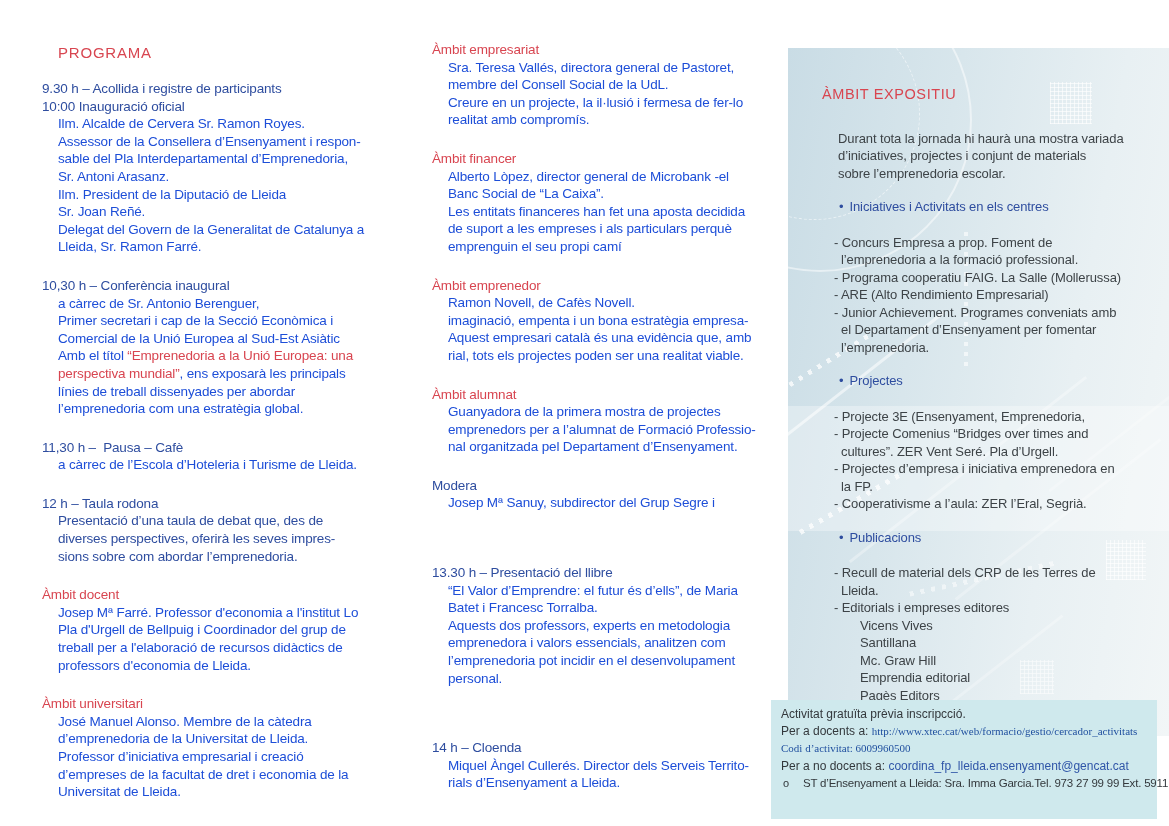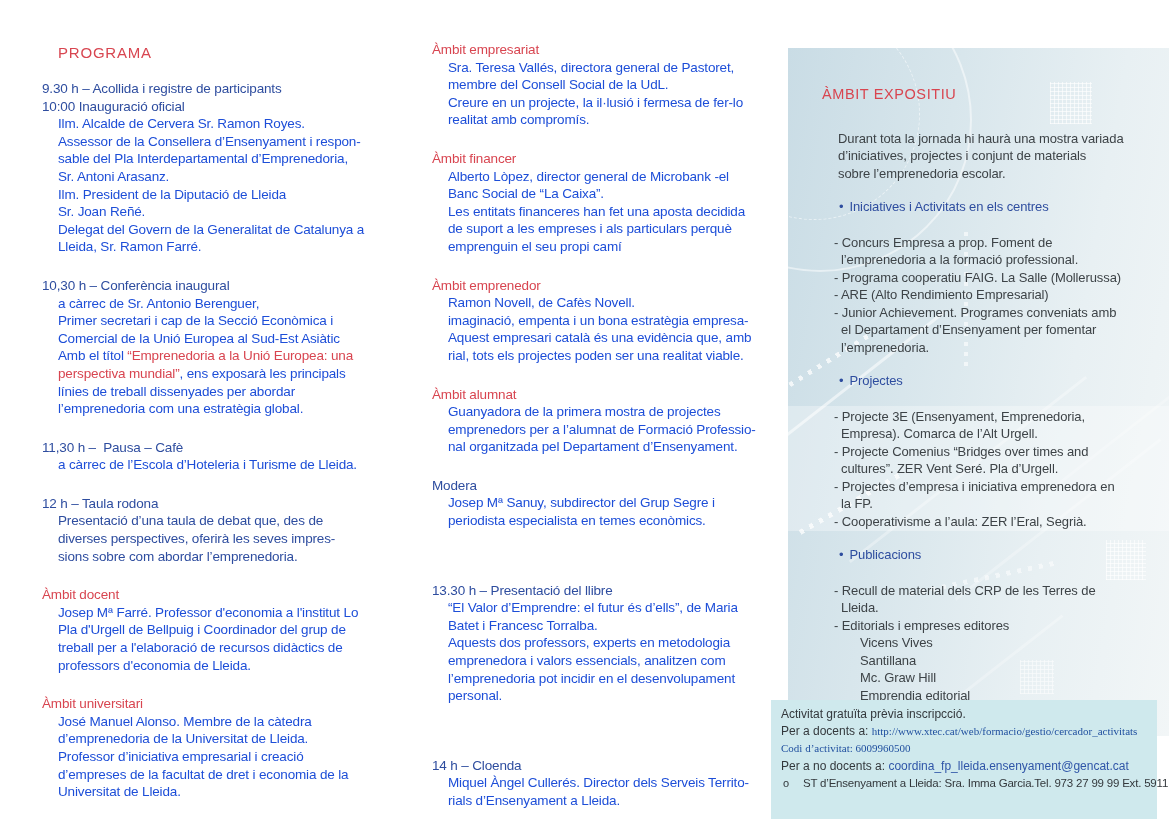--- a/index.html
+++ b/index.html
@@ -145,21 +145,20 @@
       </div>
       <div class="block">
         <div class="line"><span class="c-red">Àmbit alumnat</span></div>
         <div class="line ind"><span class="c-dark">Guanyadora de la primera mostra de projectes</span></div>
         <div class="line ind"><span class="c-dark">emprenedors per a l’alumnat de Formació Professio-</span></div>
         <div class="line ind"><span class="c-dark">nal organitzada pel Departament d’Ensenyament.</span></div>
       </div>
       <div class="block">
         <div class="line"><span class="c-blue">Modera</span></div>
         <div class="line ind"><span class="c-dark">Josep Mª Sanuy, subdirector del Grup Segre i</span></div>
-        <div class="line ind"><span class="c-dark">periodista especialista en temes econòmics.</span></div>
       </div>
       <div class="block g-large">
         <div class="line"><span class="c-blue">13.30 h – Presentació del llibre</span></div>
         <div class="line ind"><span class="c-dark">“El Valor d’Emprendre: el futur és d’ells”, de Maria</span></div>
         <div class="line ind"><span class="c-dark">Batet i Francesc Torralba.</span></div>
         <div class="line ind"><span class="c-dark">Aquests dos professors, experts en metodologia</span></div>
         <div class="line ind"><span class="c-dark">emprenedora i valors essencials, analitzen com</span></div>
         <div class="line ind"><span class="c-dark">l’emprenedoria pot incidir en el desenvolupament</span></div>
         <div class="line ind"><span class="c-dark">personal.</span></div>
       </div>
@@ -201,21 +200,20 @@
             <div class="p-line cont">l’emprenedoria a la formació professional.</div>
             <div class="p-line dash">- Programa cooperatiu FAIG. La Salle (Mollerussa)</div>
             <div class="p-line dash">- ARE (Alto Rendimiento Empresarial)</div>
             <div class="p-line dash">- Junior Achievement. Programes conveniats amb</div>
             <div class="p-line cont">el Departament d’Ensenyament per fomentar</div>
             <div class="p-line cont">l’emprenedoria.</div>
           </div>
           <div class="group-label"><span class="bullet-dot">•</span><span>Projectes</span></div>
           <div class="panel-items">
             <div class="p-line dash">- Projecte 3E (Ensenyament, Emprenedoria,</div>
-            <div class="p-line cont">Empresa). Comarca de l’Alt Urgell.</div>
             <div class="p-line dash">- Projecte Comenius “Bridges over times and</div>
             <div class="p-line cont">cultures”. ZER Vent Seré. Pla d’Urgell.</div>
             <div class="p-line dash">- Projectes d’empresa i iniciativa emprenedora en</div>
             <div class="p-line cont">la FP.</div>
             <div class="p-line dash">- Cooperativisme a l’aula: ZER l’Eral, Segrià.</div>
           </div>
           <div class="group-label"><span class="bullet-dot">•</span><span>Publicacions</span></div>
           <div class="panel-items">
             <div class="p-line dash">- Recull de material dels CRP de les Terres de</div>
             <div class="p-line cont">Lleida.</div>

